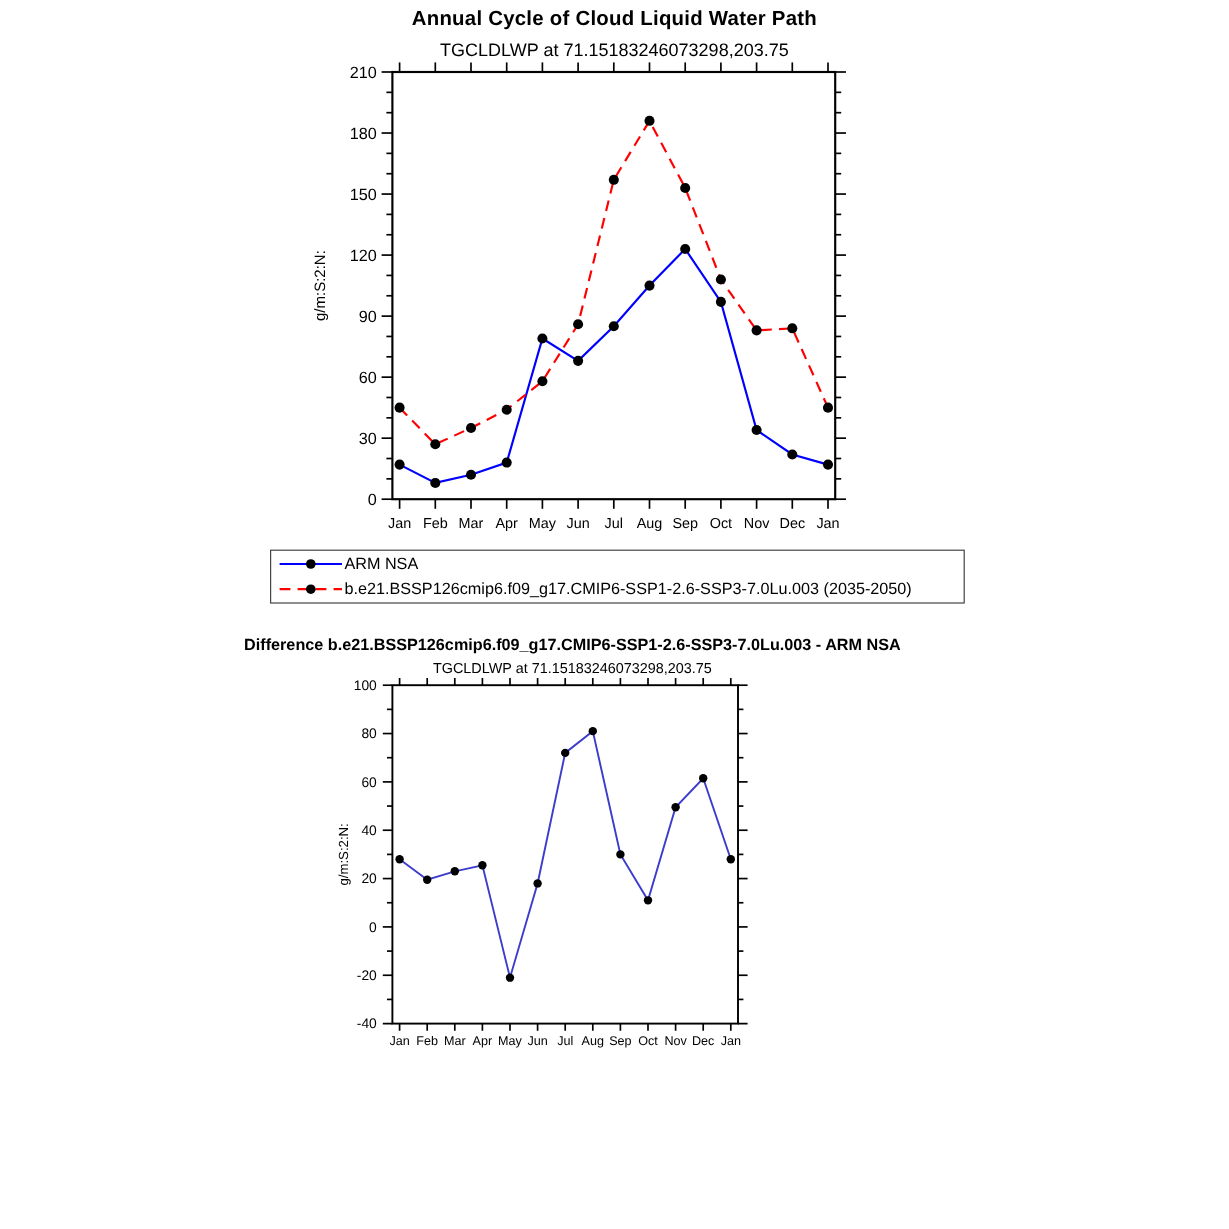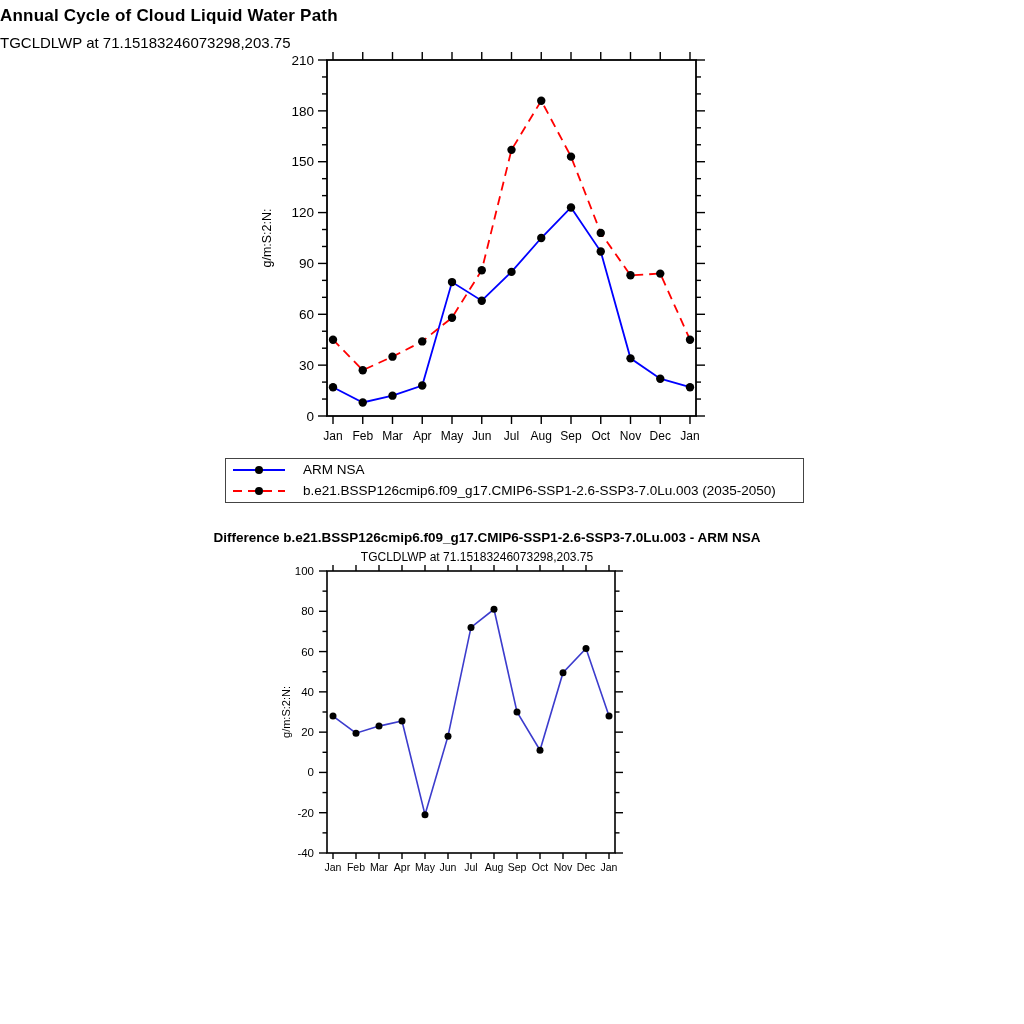--- a/index.html
+++ b/index.html
@@ -1,30 +1,30 @@
 <!DOCTYPE html>
 <html><head>
 <meta charset="utf-8">
 <style>
   html,body{margin:0;padding:0;background:#ffffff;}
   body{font-family:"Liberation Sans", sans-serif; color:#000;}
   .page{position:relative;width:1024px;height:1024px;background:#fff;overflow:hidden;}
-  .t-center-full{position:absolute;left:0;width:1024px;text-align:left;}
+  .t-center-full{position:absolute;left:0;width:1024px;text-align:center;}
   .t-center-2{position:absolute;left:0;width:954px;text-align:center;}
   .title-main{top:6px;font-size:17px;font-weight:bold;letter-spacing:0.2px;}
   .subtitle-main{top:34px;font-size:15px;}
-  .title-diff{top:530px;font-size:13.5px;font-weight:bold;margin-left:10px;}
+  .title-diff{top:530px;font-size:13.5px;font-weight:bold;}
   .subtitle-diff{top:550px;font-size:12px;}
   svg.plot{position:absolute;left:0;top:0;width:1024px;height:1024px;}
   .legend{
     position:absolute;left:225px;top:458px;width:579px;height:45px;
     border:1px solid #444;display:flex;flex-direction:column;justify-content:space-evenly;
     box-sizing:border-box;padding:1px 0 1px 5px;background:#fff;
   }
-  .legend-row{display:flex;align-items:center;height:20px;gap:16px;}
+  .legend-row{display:flex;align-items:center;height:20px;}
   .legend-row svg{flex:0 0 56px;height:16px;}
   .legend-label{font-size:13.5px;white-space:nowrap;line-height:16px;}
 </style>
 </head>
 <body>
 
 <div class="page">
 
   <div class="t-center-full title-main">Annual Cycle of Cloud Liquid Water Path</div>
   <div class="t-center-full subtitle-main">TGCLDLWP at 71.15183246073298,203.75</div>

